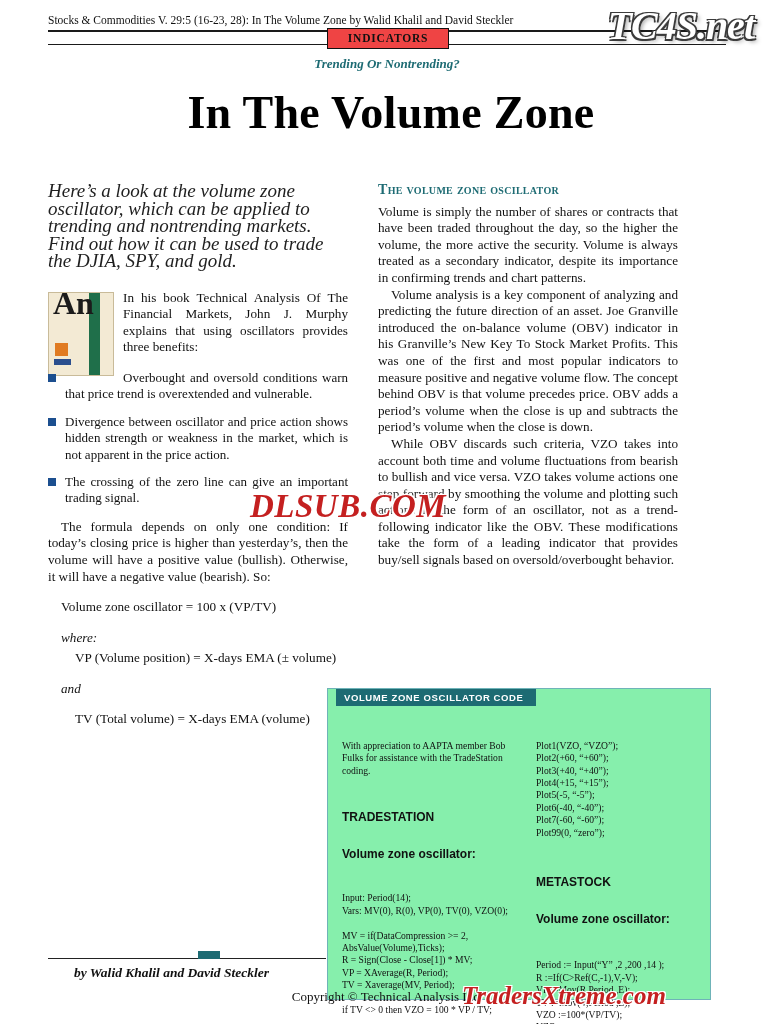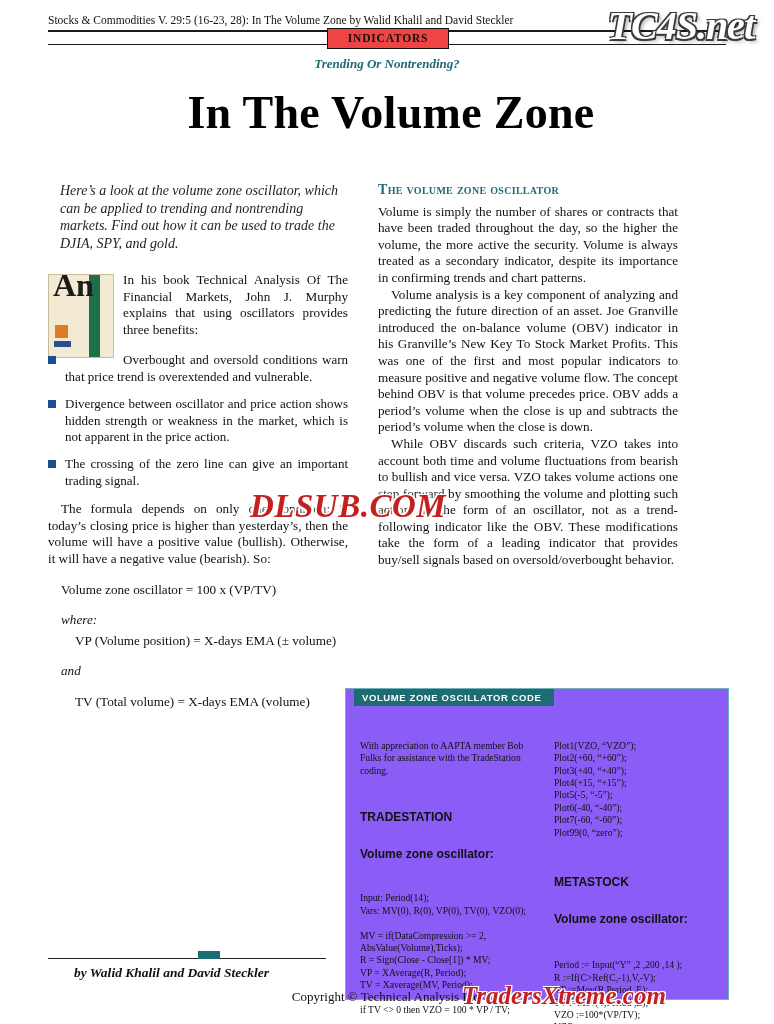--- a/index.html
+++ b/index.html
@@ -119,23 +119,23 @@
     font-size: 13.2px;
     line-height: 16.6px;
     text-align: justify;
   }
   .col-left { left: 48px; }
   .col-right { left: 378px; }
 
   .deck {
     font-style: italic;
     color: #1f1f1f;
-    font-size: 14px;
+    font-size: 19px;
     line-height: 17.5px;
-    margin: 0 0 20px 12px;
+    margin: 0 0 20px 0;
     text-align: left;
   }
 
   
   .dropcap-art {
     float: left;
     width: 64px;
     height: 82px;
     margin: 2px 9px 0 0;
     position: relative;
@@ -204,26 +204,26 @@
     color: #1d6b73;
     font-weight: bold;
     font-size: 14px;
     letter-spacing: 0.3px;
     margin: 0 0 5px 0;
   }
 
   
   .codebox {
     position: absolute;
-    left: 345px;
+    left: 327px;
     top: 688px;
     width: 382px;
     height: 310px;
     border: 1px solid #6fb3b8;
-    background: #8b5cf6;
+    background: #86efac;
   }
   .codebox-title {
     position: absolute;
     left: 8px;
     top: -0px;
     width: 200px;
     height: 17px;
     background: #1d6b73;
     color: #ffffff;
     font-family: "Liberation Sans", sans-serif;

